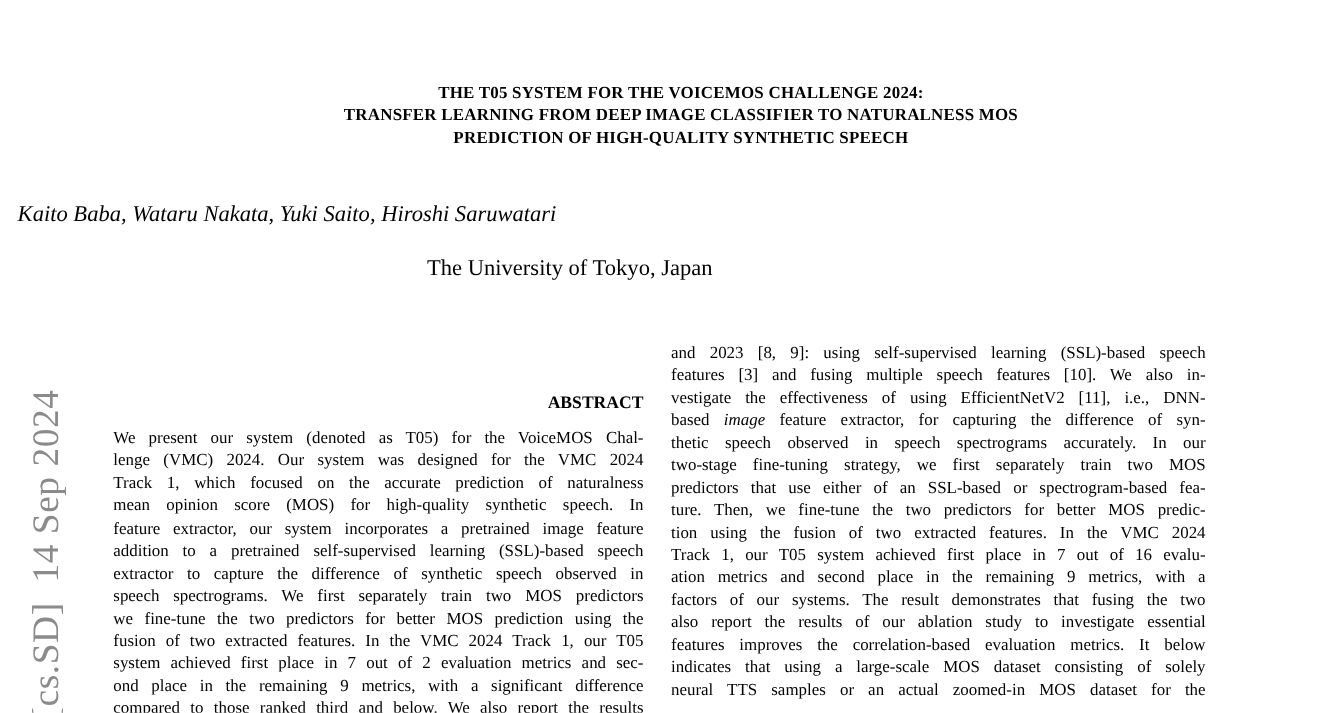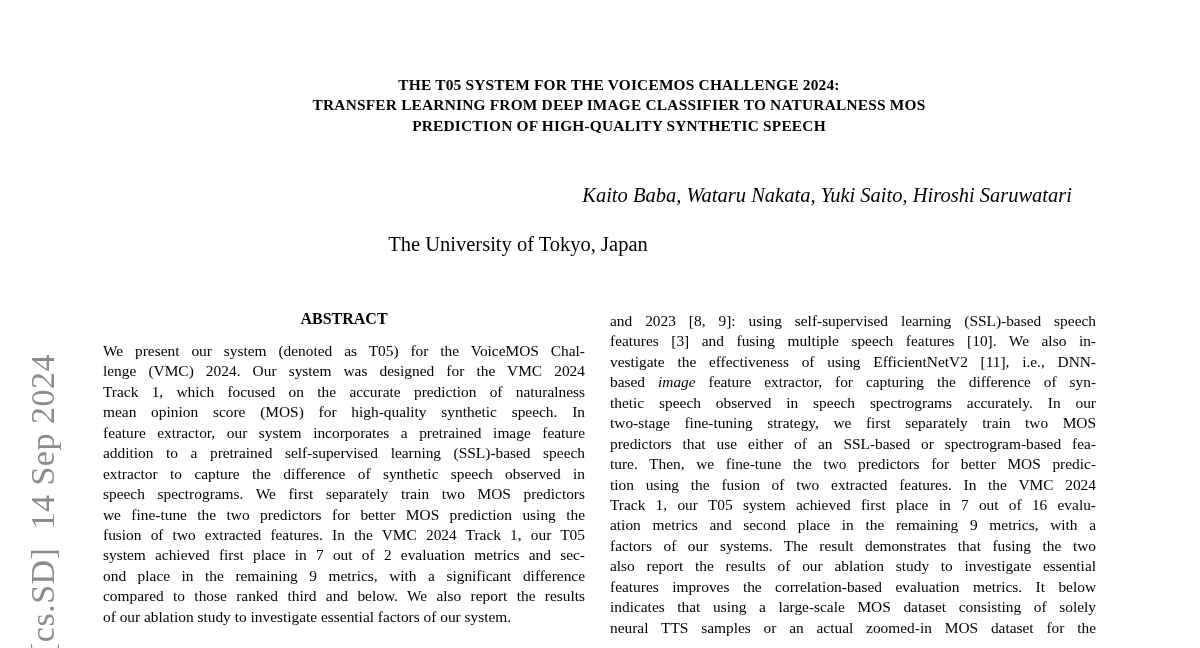--- a/index.html
+++ b/index.html
@@ -31,46 +31,47 @@
     text-align: center;
     font-weight: 700;
     font-size: 21px;
     line-height: 27px;
     letter-spacing: 0.2px;
     padding-left: 19px;
   }
   .authors {
     position: absolute;
     top: 184px;
-    left: 0;
+    left: 16px;
     width: 1072px;
-    text-align: right;
+    text-align: left;
     font-style: italic;
     font-size: 20.5px;
   }
   .affiliation {
     position: absolute;
     top: 233px;
     left: 0;
     width: 1036px;
     text-align: center;
     font-size: 20.5px;
   }
   .col-left {
     position: absolute;
     left: 103px;
     top: 309px;
     width: 482px;
   }
   .abstract-heading {
-    text-align: center;
+    text-align: right;
     font-weight: 700;
     font-size: 16px;
     line-height: 20px;
     margin-bottom: 12px;
+    margin-top: 48px;
   }
   .col-right {
     position: absolute;
     left: 610px;
     top: 311px;
     width: 486px;
   }
   .line {
     font-size: 15.4px;
     line-height: 20.45px;

